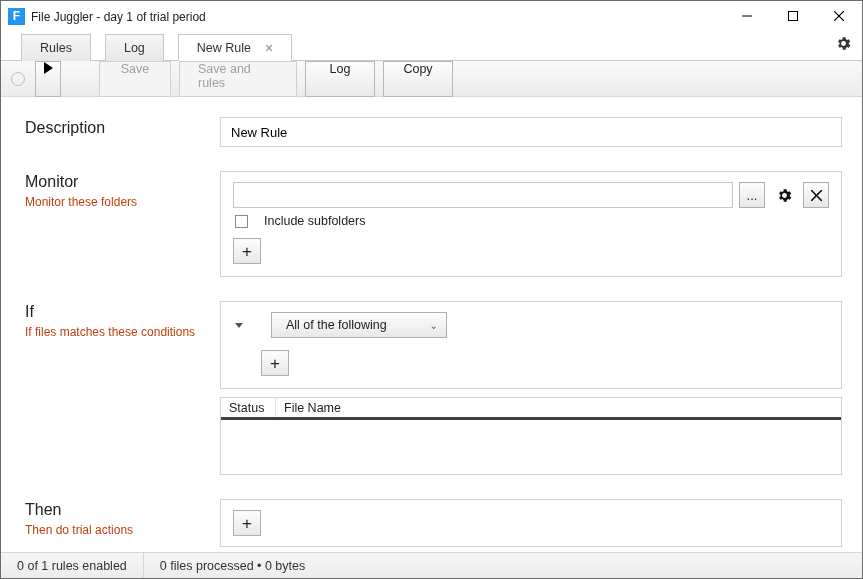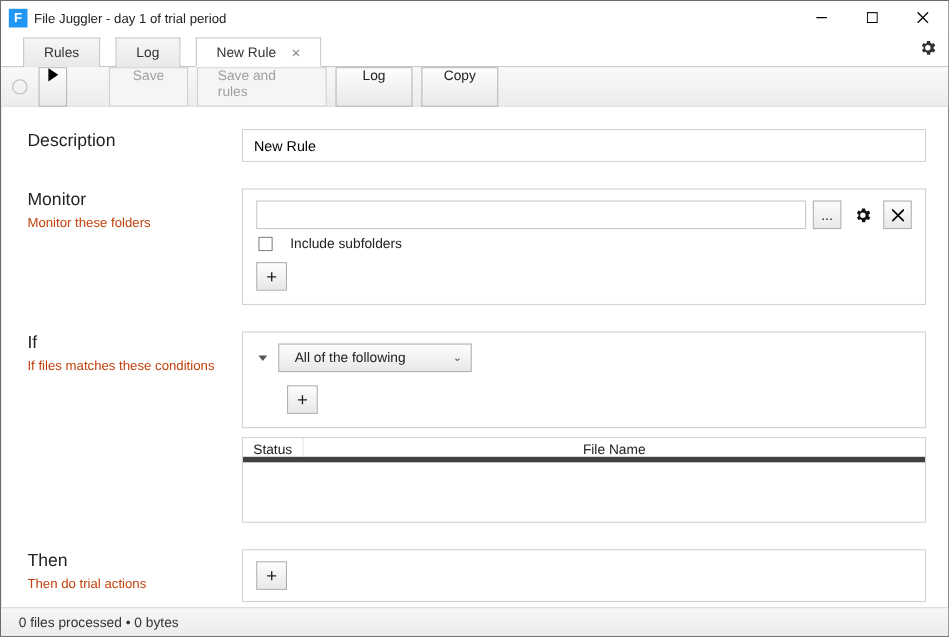--- a/index.html
+++ b/index.html
@@ -40,28 +40,28 @@
 
   .monitor-panel { border:1px solid #d3d3d3; padding:10px 12px 12px 12px;}
   .monitor-row1 { display: flex; gap: 6px; align-items:center; margin-bottom:6px;}
   .folder-input { flex: 1; height: 26px; border: 1px solid #c8c8c8; padding: 0 6px; font-family:inherit; }
   .sq-btn { width: 26px; height: 26px; border: 1px solid #b0b0b0; background: linear-gradient(#fdfdfd,#e8e8e8); display: flex; align-items: center; justify-content: center; font-size:13px; }
   .chk-row { display:flex; align-items:center; gap:16px; margin: 2px 0 10px 2px; font-size:12.5px;}
   .chk { width:13px; height:13px; border:1px solid #888; }
   .plus-btn { width:28px; height:26px; border:1px solid #b0b0b0; background:linear-gradient(#fdfdfd,#e8e8e8); font-size:17px; display:flex; align-items:center; justify-content:center; line-height:1; }
 
   .if-panel { border:1px solid #d3d3d3; padding:10px 0 12px 10px;}
-  .if-row { display:flex; align-items:center; gap:10px; margin-bottom:12px;}
+  .if-row { display:flex; align-items:center; gap:28px; margin-bottom:12px;}
   .expand-tri { width:0; height:0; border-left:4px solid transparent; border-right:4px solid transparent; border-top:5px solid #555; margin-left:4px;}
   .combo { height:26px; width:176px; border:1px solid #b0b0b0; background:linear-gradient(#fdfdfd,#e8e8e8); display:flex; align-items:center; justify-content:space-between; padding:0 8px 0 14px; font-size:12.5px;}
   .combo .caret { font-size:10px; color:#555;}
   .if-plus-wrap { padding-left:30px; }
 
   .table-panel { border:1px solid #d3d3d3; height:78px; margin-top:8px; display:flex; flex-direction:column;}
-  .th-row { display:flex; border-bottom:5px solid #404040; height:22px;text-align:center;}
+  .th-row { display:flex; border-bottom:3px solid #404040; height:22px;}
   .th { padding:3px 8px 0 8px; font-size:12.5px; border-right:1px solid #e6e6e6;}
   .th1 { width:55px; } .th2 { flex:1; border-right:none;}
 
   .then-panel { border:1px solid #d3d3d3; padding:10px 12px;}
 
   
   .statusbar { height:26px; border-top:1px solid #d6d6d6; background:linear-gradient(#f6f6f6,#ececec); display:flex; align-items:center; font-size:12.5px; color:#333;}
   .status-seg { padding:0 16px; height:100%; display:flex; align-items:center; border-right:1px solid #d6d6d6;}
   .status-seg:last-child { border-right:none;}
 
@@ -212,16 +212,17 @@
       <div class="field-col">
         <div class="then-panel">
           <div class="plus-btn">+</div>
         </div>
       </div>
     </div>
 
   </div>
 
   <div class="statusbar">
+    <div class="status-seg">0 of 1 rules enabled</div>
     <div class="status-seg">0 files processed • 0 bytes</div>
   </div>
 
 </div>
 
 </body></html>

